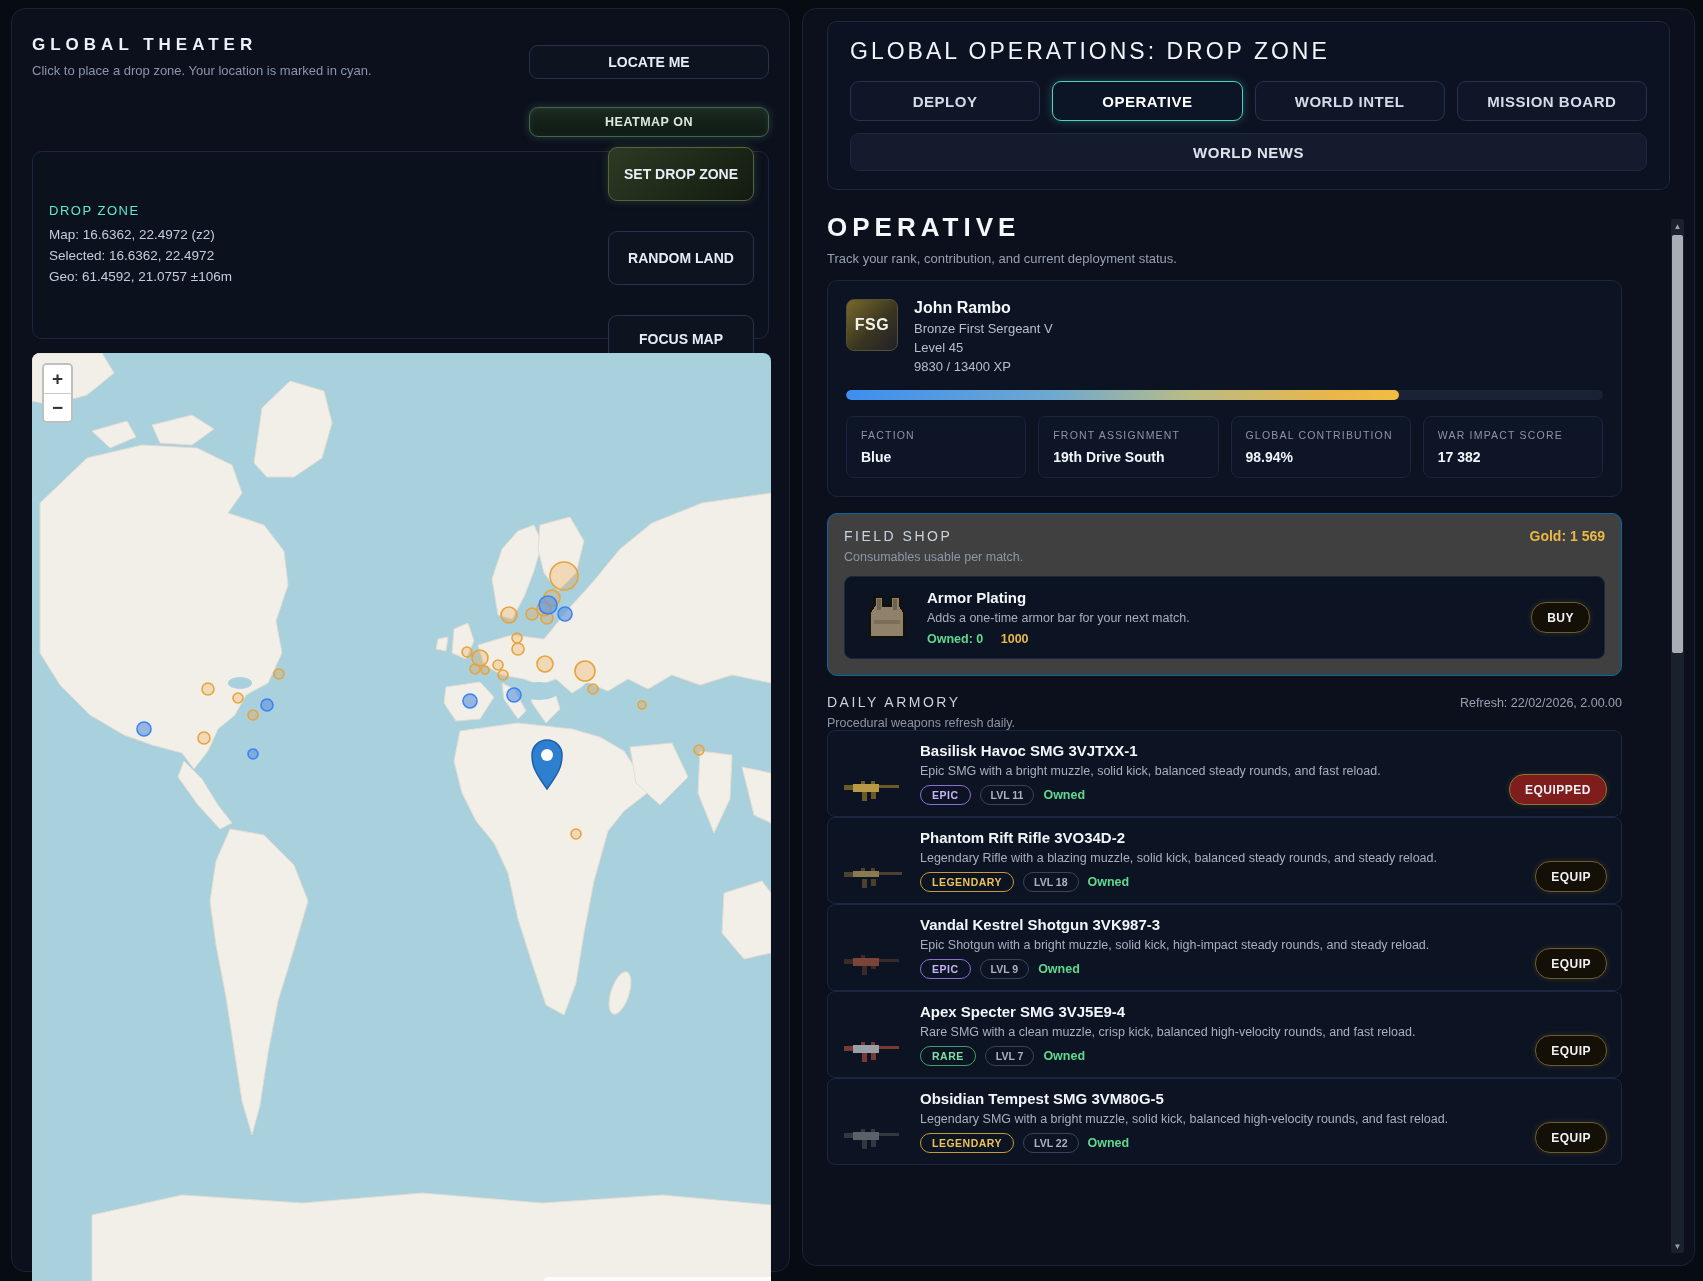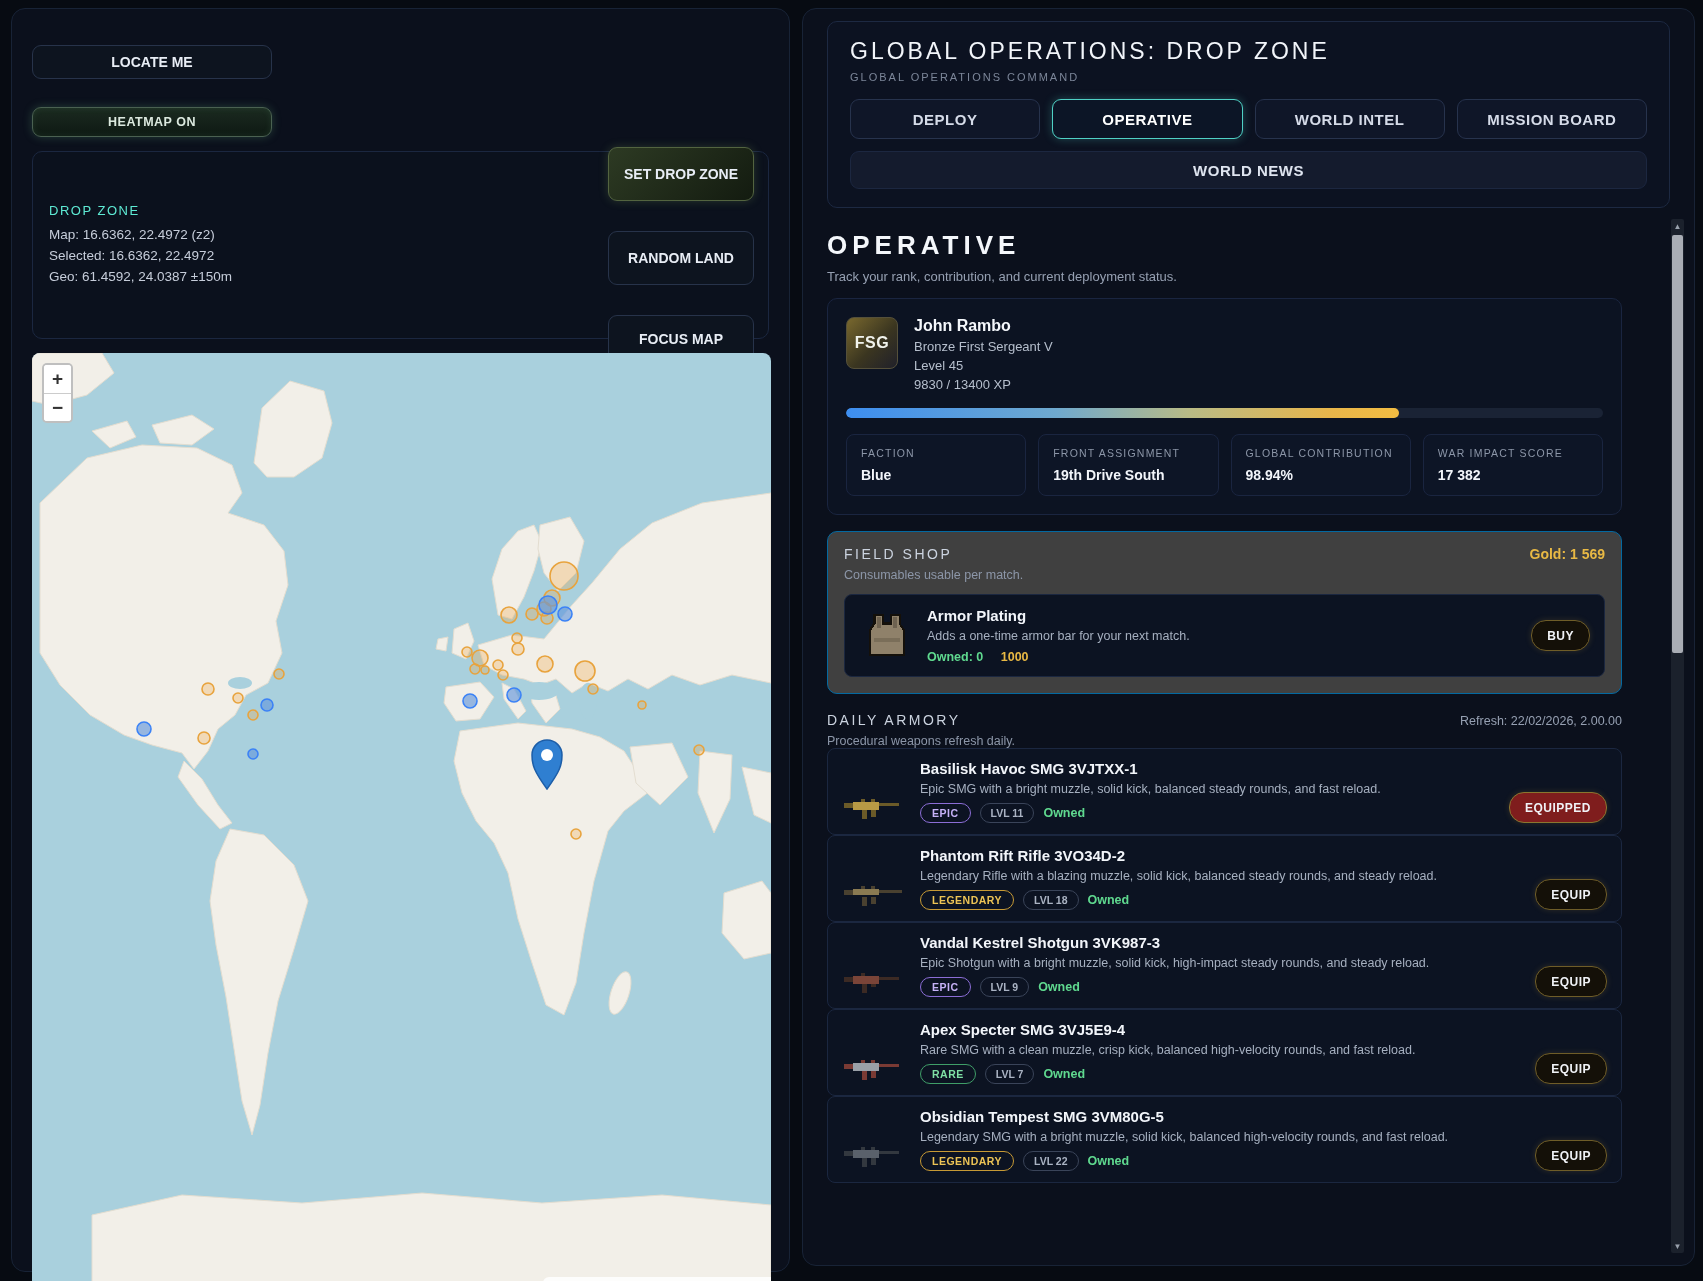--- a/index.html
+++ b/index.html
@@ -131,32 +131,36 @@
   .vscroll .arrow.up { top:0; } .vscroll .arrow.down { bottom:0; }
   .vscroll .thumb { position:absolute; left:1px; width:11px; top:16px; height:418px; background:#a9adb5; border-radius:2px; }
 </style>
 </head>
 <body>
 
 <div id="stage">
 
   <section class="panel" id="left-panel">
     <div class="lp-header">
+      <div>
+        <div class="lp-title">GLOBAL THEATER</div>
+        <div class="lp-sub">Click to place a drop zone. Your location is marked in cyan.</div>
+      </div>
       <div class="lp-btn-col">
         <div class="btn btn-locate">LOCATE ME</div>
         <div class="btn btn-heatmap">HEATMAP ON</div>
       </div>
     </div>
 
     <div class="dz-box">
       <div class="dz-info">
         <div class="dz-label">DROP ZONE</div>
         <div class="dz-line">Map: 16.6362, 22.4972 (z2)</div>
         <div class="dz-line">Selected: 16.6362, 22.4972</div>
-        <div class="dz-line">Geo: 61.4592, 24.0387 ±150m</div>
+        <div class="dz-line">Geo: 61.4592, 21.0757 ±106m</div>
       </div>
       <div class="dz-btns">
         <div class="btn btn-setdz">SET DROP ZONE</div>
         <div class="btn btn-random">RANDOM LAND</div>
         <div class="btn btn-focus">FOCUS MAP</div>
       </div>
     </div>
 
     <div id="map">
       <svg class="world" viewBox="0 0 739 941" width="739" height="941">
@@ -260,21 +264,20 @@
         <span>©</span>
         <a href="#">OpenStreetMap</a>
         <span>contributors</span>
       </div>
     </div>
   </section>
 
   <section class="panel" id="right-panel">
     <div class="rp-headerbox">
       <div class="rp-title">GLOBAL OPERATIONS: DROP ZONE</div>
-      <div class="rp-sub">GLOBAL OPERATIONS COMMAND</div>
       <div class="tabs" id="tabs-row">
           <div class="tab">DEPLOY</div>
           <div class="tab active">OPERATIVE</div>
           <div class="tab">WORLD INTEL</div>
           <div class="tab">MISSION BOARD</div>
         </div>
       <div class="worldnews">WORLD NEWS</div>
     </div>
 
     <div class="rp-scroll">

